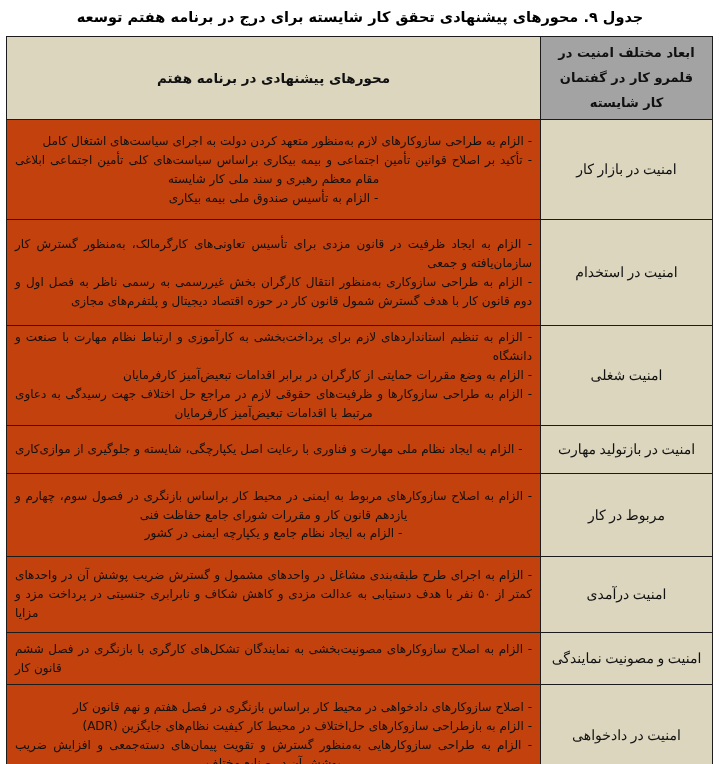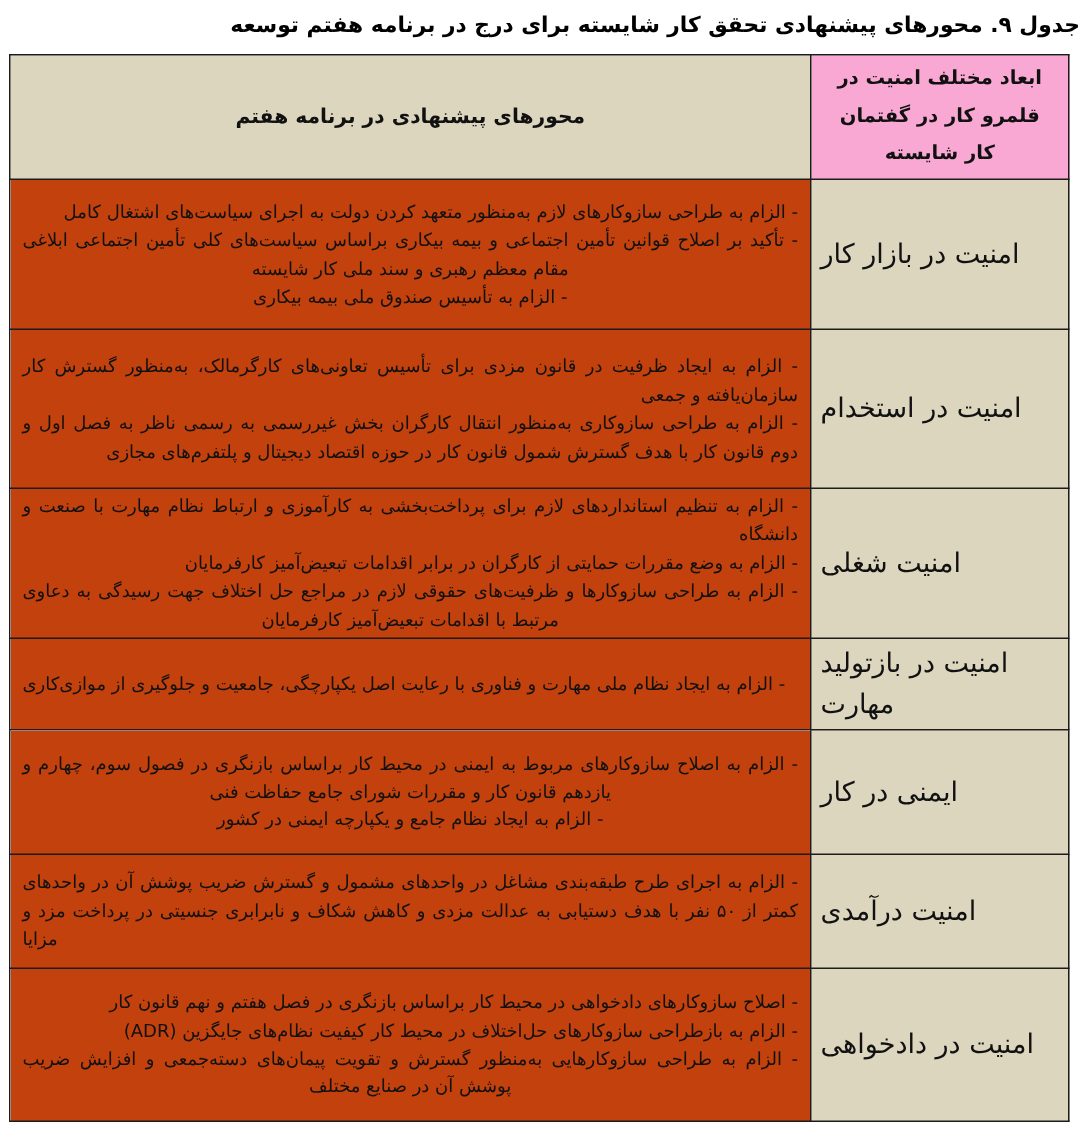--- a/index.html
+++ b/index.html
@@ -7,65 +7,67 @@
     width: 720px;
     background: #ffffff;
     font-family: "DejaVu Sans", sans-serif;
     color: #111111;
   }
   body { height: 764px; overflow: hidden; direction: rtl; }
 
   .page { width: 720px; padding-top: 6px; }
 
   .caption {
+    text-align: center;
     font-weight: bold;
     font-size: 14.5px;
     line-height: 1.6;
     margin-bottom: 7px;
     color: #000000;
   }
 
   table.main {
     border-collapse: collapse;
     table-layout: fixed;
     width: 706px;
     margin: 0 7px;
     direction: rtl;
   }
   table.main, table.main th, table.main td {
     border: 1.5px solid #1c1c1c;
   }
 
   th.cat-head {
     width: 172px;
-    background: #f9a8d4;
+    background: #a3a3a3;
     font-weight: bold;
     font-size: 13px;
     line-height: 1.9;
     text-align: center;
     vertical-align: middle;
     padding: 4px 8px;
   }
   th.items-head {
     width: 534px;
     background: var(--beige, #dcd6bf);
     font-weight: bold;
     font-size: 13.5px;
     text-align: center;
     vertical-align: middle;
     padding: 4px 4px;
   }
 
   td.cat-cell {
     background: var(--beige, #dcd6bf);
-    font-size: 18px;
-    text-align: left;
+    font-size: 14px;
+    text-align: center;
     vertical-align: middle;
     padding: 3px 6px;
     line-height: 1.5;
+    font-family: Liberation Serif, serif;
   }
   td.items-cell {
     background: #c2410c;
     vertical-align: middle;
     padding: 2px 8px;
     overflow: hidden;
   }
   p.item {
     font-size: 12px;
     line-height: 1.58;
@@ -115,34 +117,40 @@
           <td class="cat-cell">امنیت شغلی</td>
           <td class="items-cell">
             <p class="item al-right">- الزام به تنظیم استانداردهای لازم برای پرداخت‌بخشی به کارآموزی و ارتباط نظام مهارت با صنعت و دانشگاه</p>
             <p class="item al-right">- الزام به وضع مقررات حمایتی از کارگران در برابر اقدامات تبعیض‌آمیز کارفرمایان</p>
             <p class="item al-center">- الزام به طراحی سازوکارها و ظرفیت‌های حقوقی لازم در مراجع حل اختلاف جهت رسیدگی به دعاوی مرتبط با اقدامات تبعیض‌آمیز کارفرمایان</p>
           </td>
         </tr>
         <tr style="height: 48px;">
           <td class="cat-cell">امنیت در بازتولید مهارت</td>
           <td class="items-cell">
-            <p class="item al-left">- الزام به ایجاد نظام ملی مهارت و فناوری با رعایت اصل یکپارچگی، جامعیت و جلوگیری از موازی‌کاری</p>
+            <p class="item al-left">- الزام به ایجاد نظام ملی مهارت و فناوری با رعایت اصل یکپارچگی، شایسته و جلوگیری از موازی‌کاری</p>
           </td>
         </tr>
         <tr style="height: 83px;">
-          <td class="cat-cell">ایمنی در کار</td>
+          <td class="cat-cell">مربوط در کار</td>
           <td class="items-cell">
             <p class="item al-center">- الزام به اصلاح سازوکارهای مربوط به ایمنی در محیط کار براساس بازنگری در فصول سوم، چهارم و یازدهم قانون کار و مقررات شورای جامع حفاظت فنی</p>
             <p class="item al-center">- الزام به ایجاد نظام جامع و یکپارچه ایمنی در کشور</p>
           </td>
         </tr>
         <tr style="height: 76px;">
           <td class="cat-cell">امنیت درآمدی</td>
           <td class="items-cell">
             <p class="item al-left">- الزام به اجرای طرح طبقه‌بندی مشاغل در واحدهای مشمول و گسترش ضریب پوشش آن در واحدهای کمتر از ۵۰ نفر با هدف دستیابی به عدالت مزدی و کاهش شکاف و نابرابری جنسیتی در پرداخت مزد و مزایا</p>
+          </td>
+        </tr>
+        <tr style="height: 52px;">
+          <td class="cat-cell">امنیت و مصونیت نمایندگی</td>
+          <td class="items-cell">
+            <p class="item al-left">- الزام به اصلاح سازوکارهای مصونیت‌بخشی به نمایندگان تشکل‌های کارگری با بازنگری در فصل ششم قانون کار</p>
           </td>
         </tr>
         <tr style="height: 102px;">
           <td class="cat-cell">امنیت در دادخواهی</td>
           <td class="items-cell">
             <p class="item al-right">- اصلاح سازوکارهای دادخواهی در محیط کار براساس بازنگری در فصل هفتم و نهم قانون کار</p>
             <p class="item al-right">- الزام به بازطراحی سازوکارهای حل‌اختلاف در محیط کار کیفیت نظام‌های جایگزین (ADR)</p>
             <p class="item al-center">- الزام به طراحی سازوکارهایی به‌منظور گسترش و تقویت پیمان‌های دسته‌جمعی و افزایش ضریب پوشش آن در صنایع مختلف</p>
           </td>
         </tr>

